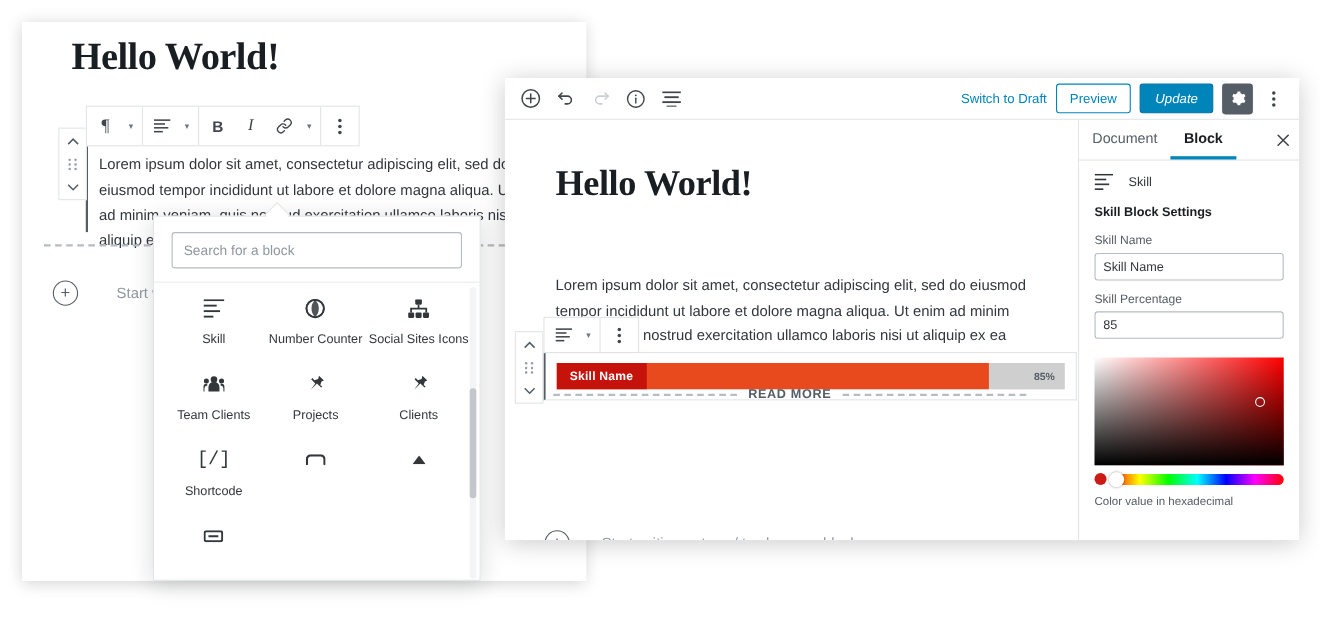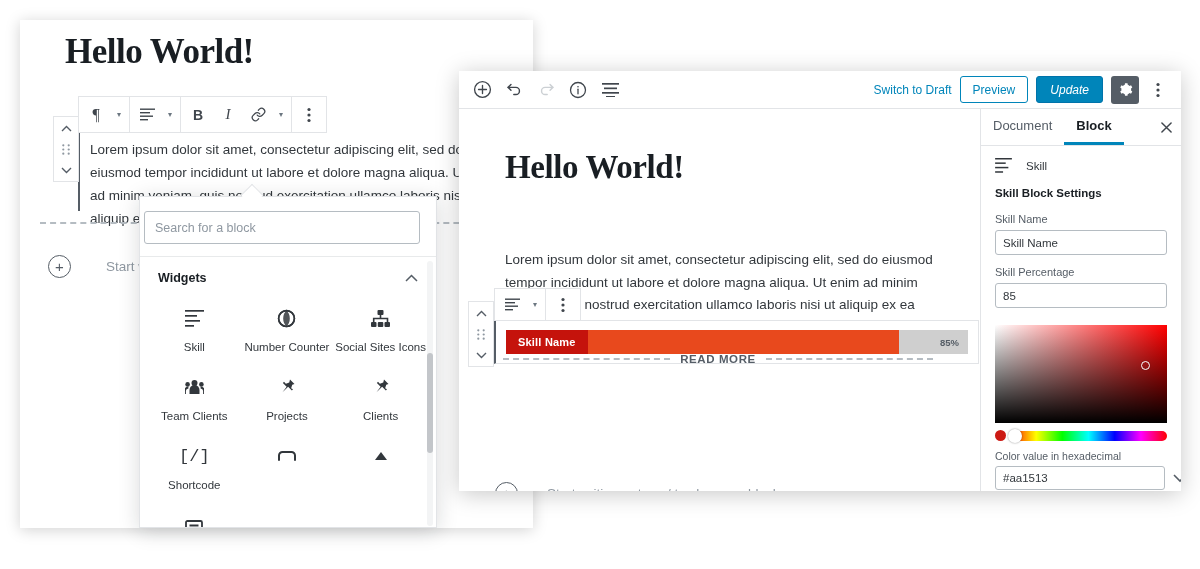--- a/index.html
+++ b/index.html
@@ -79,21 +79,21 @@
     background:#fff; border:1px solid #e2e4e7;
     box-shadow:0 3px 20px rgba(18,24,30,.16);
     z-index:6; overflow:hidden;
   }
   .inserter-arrow{
     position:absolute; left:244px; top:187px;
     width:16px; height:16px; background:#fff;
     border-left:1px solid #e2e4e7; border-top:1px solid #e2e4e7;
     transform:rotate(45deg); z-index:7;
   }
-  .ins-searchwrap{ padding:14px 16px 12px 4px; }
+  .ins-searchwrap{ padding:14px 16px 12px 16px; }
   .ins-search{
     width:100%; height:33px;
     border:1px solid #b5bcc2; border-radius:3px;
     padding:0 10px; font-size:12.5px; color:#32373c;
     font-family:"Liberation Sans", sans-serif;
     outline:none; background:#fff;
   }
   .ins-search::placeholder{ color:#8f98a1; }
   .ins-body{ position:relative; height:273px; overflow:hidden; border-top:1px solid #e8eaeb; }
   .ins-sectionhead{
@@ -355,28 +355,20 @@
     </div>
   </div>
 </div>
 
 <div class="inserter-arrow"></div>
 <div class="inserter">
   <div class="ins-searchwrap">
     <input class="ins-search" type="text" placeholder="Search for a block" style="">
   </div>
   <div class="ins-body">
-    <div class="ins-sectionhead">
-      <span class="t">Widgets</span>
-      <span class="c">
-        <svg width="13" height="8" viewBox="0 0 13 8" fill="none" stroke="currentColor" stroke-width="1.5">
-            <path d="M1 7l5.5-5.5L12 7"></path>
-          </svg>
-      </span>
-    </div>
 
     <div class="ins-grid">
 
       <div class="ins-item">
         <span class="ins-ic">
           <svg width="19" height="17" viewBox="0 0 19 17">
               <rect x="0" y="0" width="19" height="1.7" fill="currentColor"></rect>
               <rect x="0" y="5" width="12" height="1.7" fill="currentColor"></rect>
               <rect x="0" y="10" width="15" height="1.7" fill="currentColor"></rect>
               <rect x="0" y="15" width="9" height="1.7" fill="currentColor"></rect>
@@ -643,25 +635,17 @@
         </div>
 
         <div class="sb-huerow">
           <span class="hue-swatch" id="hueSwatch" style="background: rgb(204, 26, 20);"></span>
           <span class="hue-track">
             <span class="hue-knob"></span>
           </span>
         </div>
 
         <div class="sb-hexlabel">Color value in hexadecimal</div>
-        <div class="sb-hexrow">
-          <input class="sb-hexinput" type="text" value="#aa1513" style="">
-          <span class="sb-chev">
-            <svg width="14" height="9" viewBox="0 0 14 9" fill="none" stroke="currentColor" stroke-width="1.6">
-                <path d="M1 1l6 6 6-6"></path>
-              </svg>
-          </span>
-        </div>
       </div>
     </div>
 
   </div>
 </div>
 
 </body></html>

